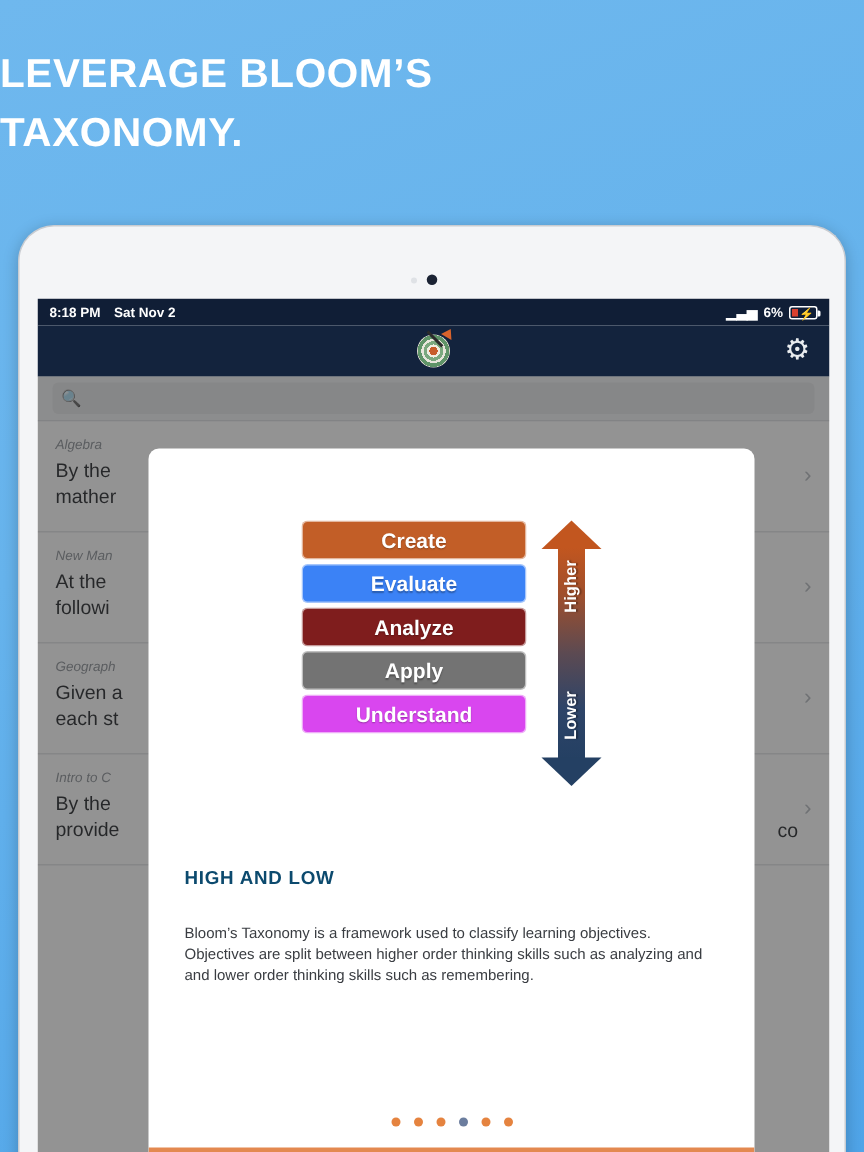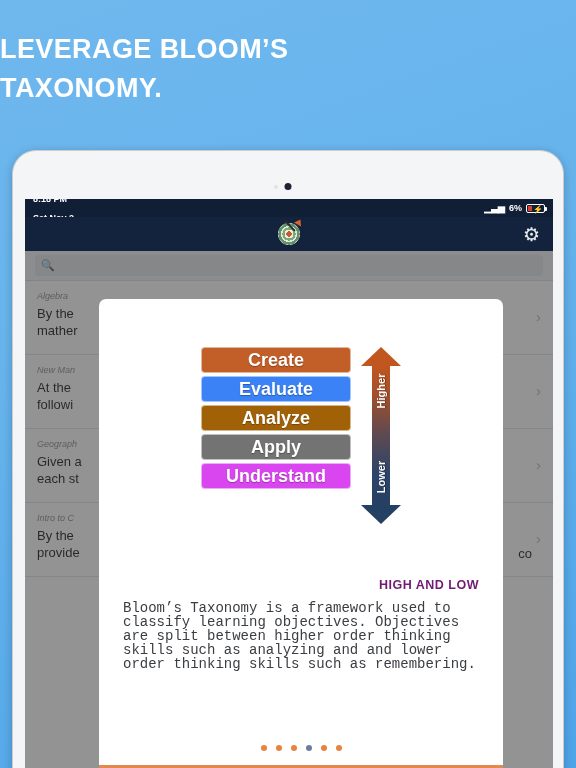--- a/index.html
+++ b/index.html
@@ -62,21 +62,21 @@
   .statusbar {
     height: 18px;
     background: #101e36;
     color: #ffffff;
     font-size: 9px;
     display: flex;
     align-items: center;
     padding: 0 8px;
     font-weight: bold;
   }
-  .sb-left { display: flex; gap: 9px; flex-direction: column; }
+  .sb-left { display: flex; gap: 9px; }
   .sb-right { margin-left: auto; display: flex; align-items: center; gap: 4px; }
   .wifi-icon { font-size: 9px; line-height: 1; }
   .battery {
     width: 19px; height: 9px;
     border: 1px solid #ffffff;
     border-radius: 2px;
     position: relative;
     display: inline-block;
   }
   .battery::after {
@@ -210,21 +210,21 @@
   }
   .bars { width: 150px; }
   .bar {
     height: 26px;
     border-radius: 4px;
     margin-bottom: 3px;
     display: flex;
     align-items: center;
     justify-content: center;
     color: #ffffff;
-    font-size: 18px;
+    font-size: 14px;
     font-weight: bold;
     text-shadow: 0 1px 1px rgba(0,0,0,0.30);
     border: 1px solid rgba(255,255,255,0.55);
   }
   .arrow-wrap {
     width: 40px;
     position: relative;
     height: 177px;
   }
   .arrow-shaft {
@@ -250,33 +250,32 @@
     font-size: 11px;
     font-weight: bold;
     white-space: nowrap;
     text-shadow: 0 1px 1px rgba(0,0,0,0.35);
   }
   .lbl-higher { top: 38px; }
   .lbl-lower { top: 124px; }
 
   
   .cap-title {
-    text-align: right;
+    text-align: left;
     font-size: 12.5px;
     font-weight: bold;
-    color: #701a75;
+    color: #0c4a6e;
     letter-spacing: 0.5px;
     margin-top: 54px;
   }
   .cap-body {
-    margin-top: 9px;
-    font-size: 14px;
+    margin-top: 24px;
+    font-size: 10px;
     line-height: 14px;
     color: #3a3d42;
-    font-family: Liberation Mono, monospace;
   }
 
   
   .dots {
     display: flex;
     justify-content: center;
     gap: 9px;
     padding-bottom: 14px;
   }
   .dot { width: 6px; height: 6px; border-radius: 50%; background: #e5833f; }
@@ -375,21 +374,21 @@
 
     <div class="dim"></div>
 
     <div class="modal">
       <div class="modal-body">
 
         <div class="graphic">
           <div class="bars">
             <div class="bar" style="background:#c25e27">Create</div>
             <div class="bar" style="background:#3b82f6">Evaluate</div>
-            <div class="bar" style="background:#a16207">Analyze</div>
+            <div class="bar" style="background:#7f1d1d">Analyze</div>
             <div class="bar" style="background:#737373">Apply</div>
             <div class="bar" style="background:#d946ef">Understand</div>
           </div>
           <div class="arrow-wrap">
             <div class="arrow-head-up"></div>
             <div class="arrow-shaft"></div>
             <div class="arrow-head-down"></div>
             <div class="arrow-label lbl-higher">Higher</div>
             <div class="arrow-label lbl-lower">Lower</div>
           </div>

